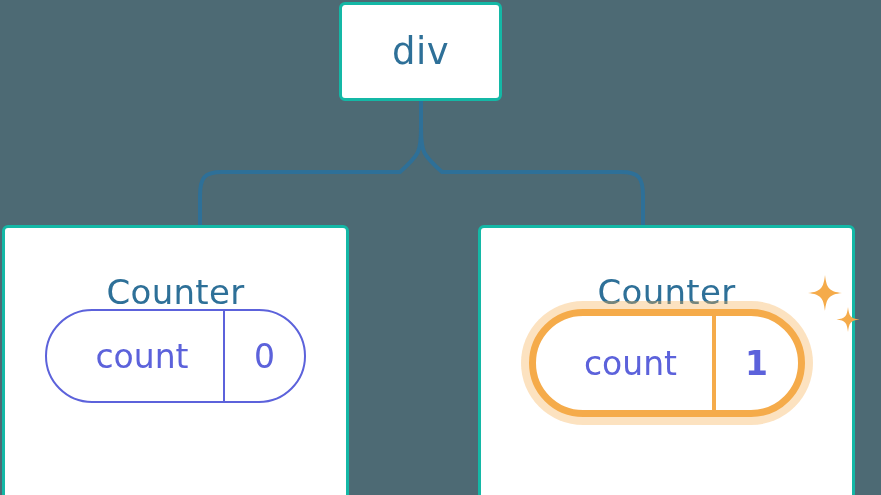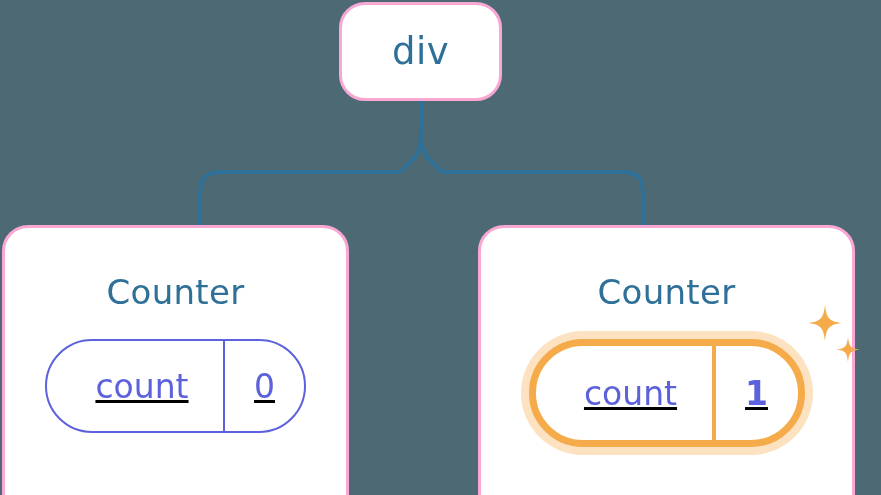--- a/index.html
+++ b/index.html
@@ -27,22 +27,22 @@
     top: 0;
     width: 881px;
     height: 495px;
     pointer-events: none;
   }
 
   
   .node-box {
     position: absolute;
     background: #ffffff;
-    border: 3px solid #f9a8d4;
-    border-radius: 26px;
+    border: 3px solid #14b8a6;
+    border-radius: 6px;
     box-sizing: border-box;
   }
 
   
   #root-node {
     left: 339px;
     top: 2px;
     width: 163px;
     height: 99px;
     display: flex;
@@ -72,24 +72,22 @@
     font-size: 34px;
     color: #2e7098;
     margin-top: 47px;
     line-height: 1;
     letter-spacing: 0.3px;
   }
 
   
   .pill-wrap {
     position: relative;
-    margin-top: 30px;
     display: flex;
     align-items: center;
-    text-decoration: underline;
   }
 
   .pill {
     position: relative;
     display: flex;
     align-items: stretch;
     height: 94px;
     border: 2px solid #5c62db;
     border-radius: 999px;
     box-sizing: border-box;

